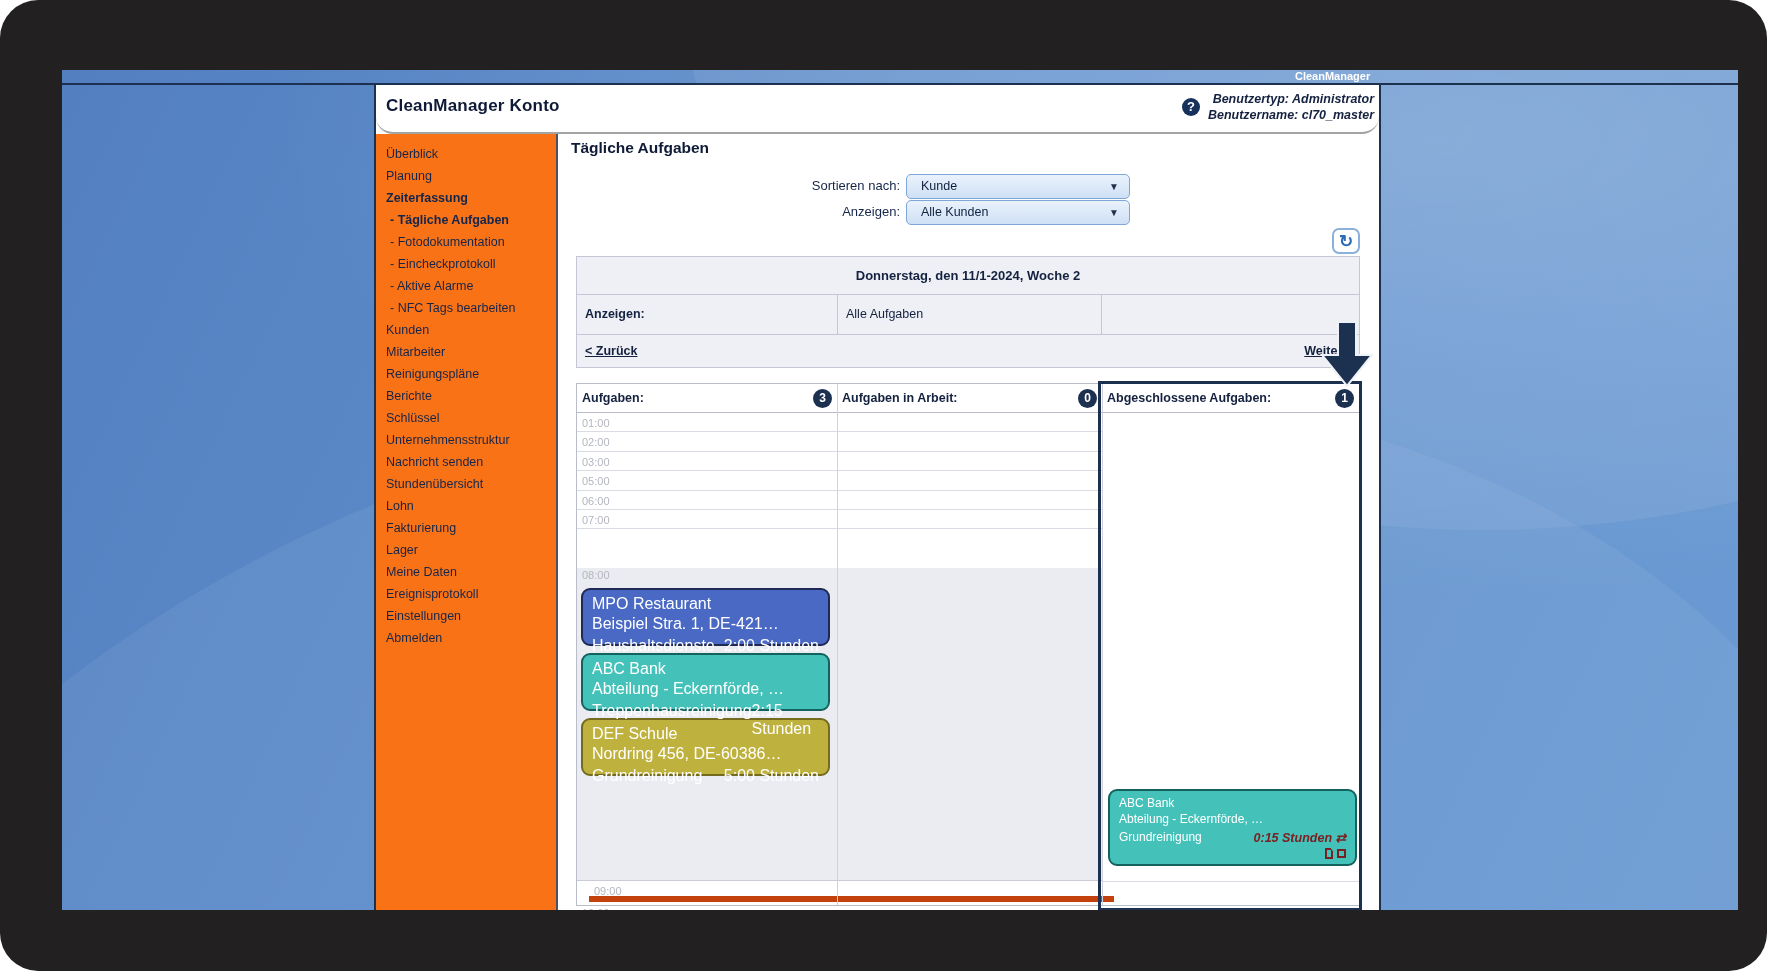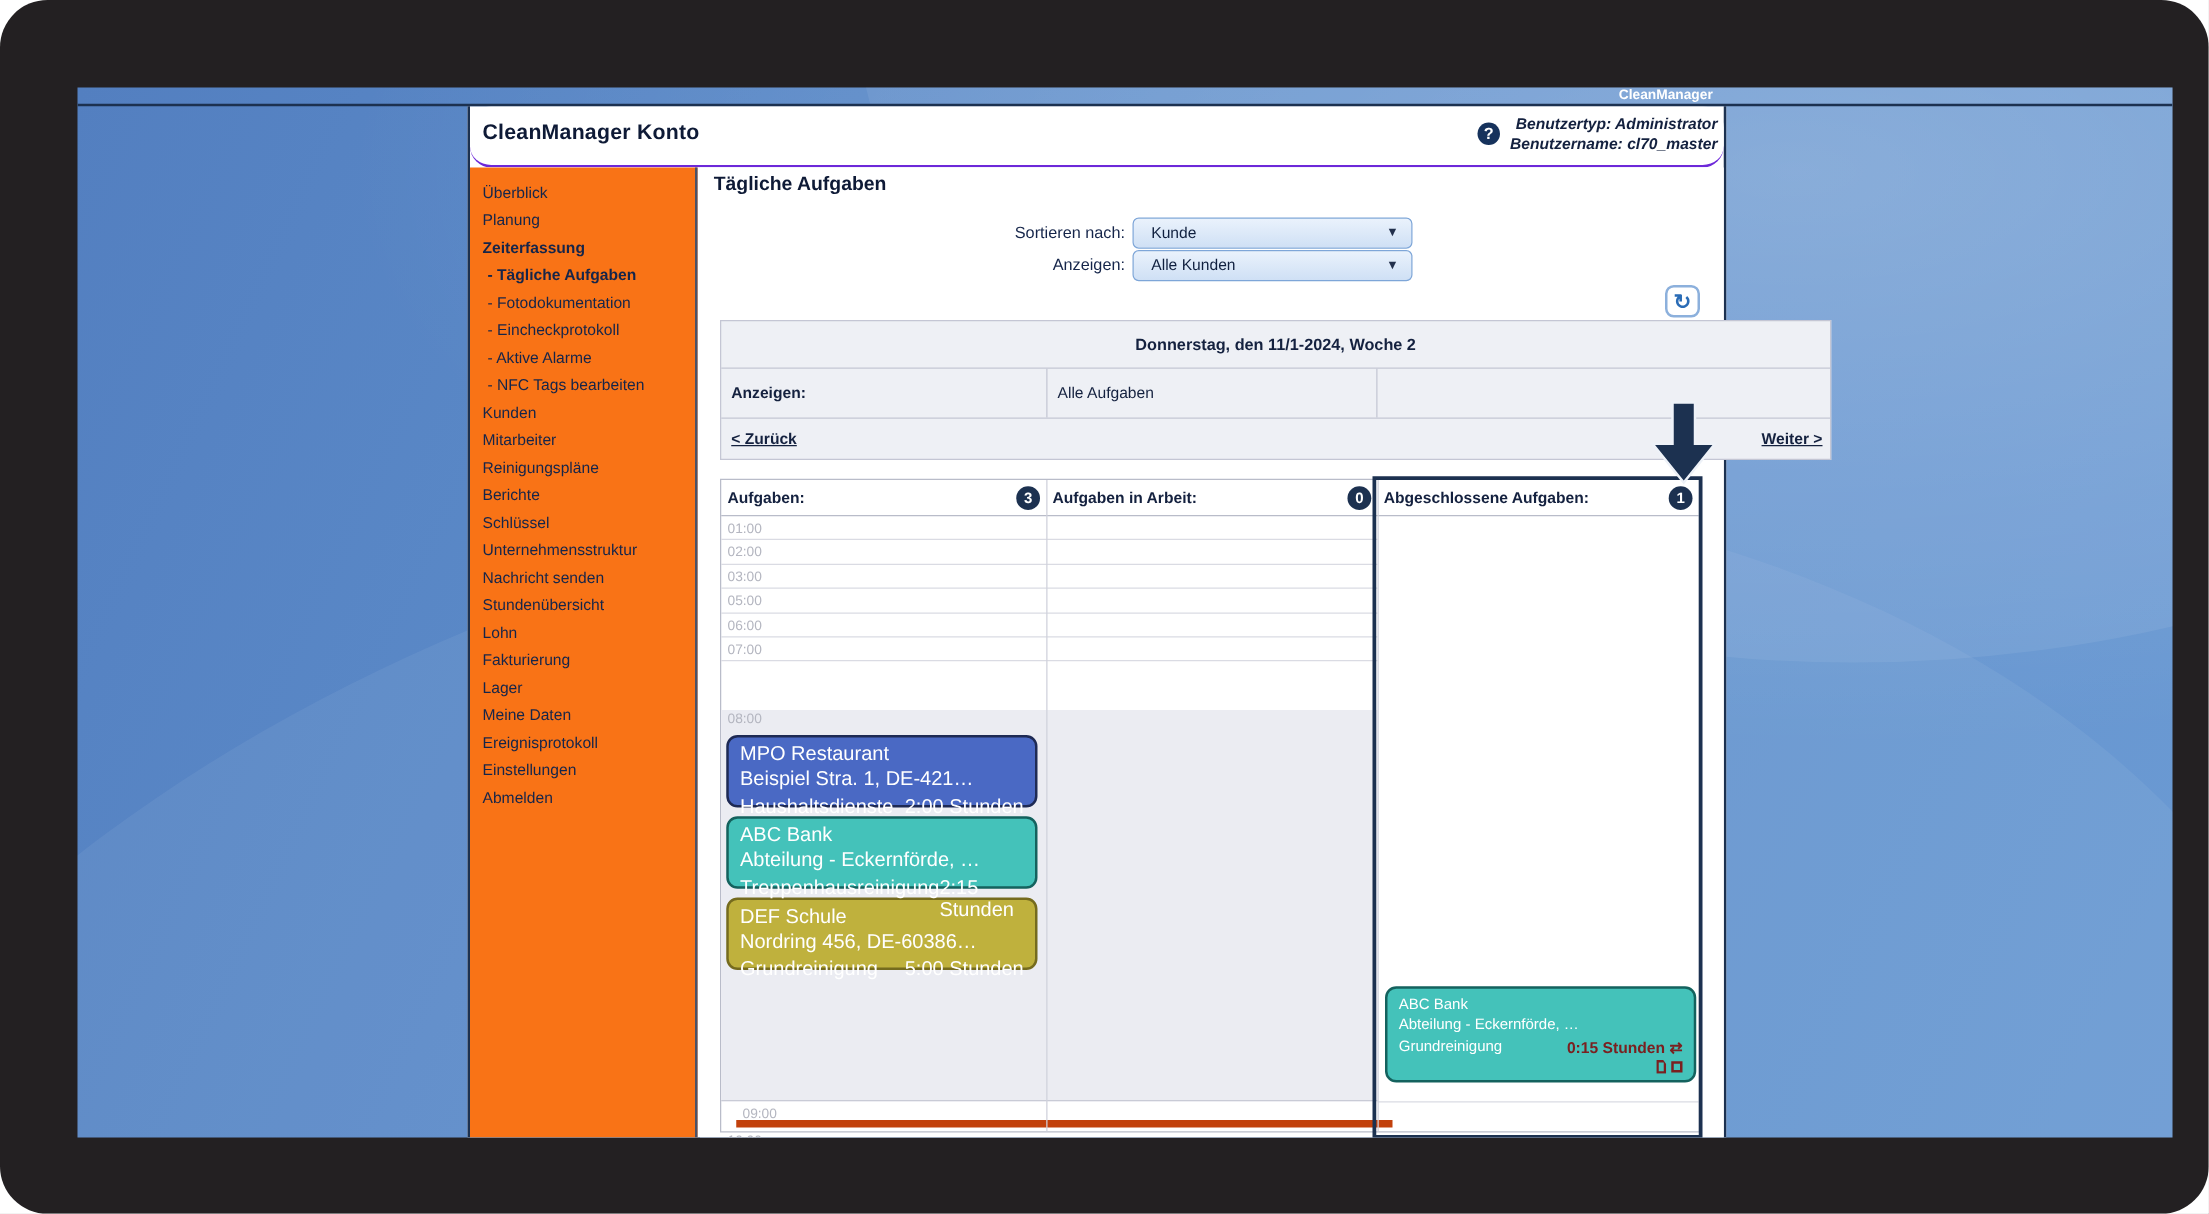--- a/index.html
+++ b/index.html
@@ -12,21 +12,21 @@
   .desktop::before{content:"";position:absolute;width:2200px;height:1500px;border-radius:50%;
     background:rgba(255,255,255,.06);left:-350px;top:330px;transform:rotate(-12deg);}
   .desktop::after{content:"";position:absolute;width:1600px;height:1100px;border-radius:50%;
     background:rgba(255,255,255,.07);left:620px;top:-640px;}
   .titlebar-text{position:absolute;left:1233px;top:0px;height:13px;color:#ffffff;
     font-size:11px;font-weight:bold;line-height:13px;z-index:3;}
   .topline{position:absolute;left:0;top:13px;right:0;height:2px;background:#1c3150;z-index:3;}
 
   .window{position:absolute;left:312px;top:15px;width:1003px;height:825px;background:#ffffff;
     border-left:2px solid #1c3150;border-right:2px solid #1c3150;z-index:2;}
-  .app-header{position:absolute;left:0;top:0;right:0;height:47px;border-bottom:2px solid #6d28d9;background:#fff;border-radius:17px;}
+  .app-header{position:absolute;left:0;top:0;right:0;height:47px;border-bottom:2px solid #a3a3a3;background:#fff;border-radius:17px;}
   .app-title{position:absolute;left:10px;top:11px;font-size:17px;font-weight:bold;color:#0e1a36;letter-spacing:.2px;}
   .user-box{position:absolute;right:5px;top:6px;display:flex;align-items:center;gap:8px;}
   .help-icon{width:18px;height:18px;border-radius:50%;background:#16325c;color:#fff;font-weight:bold;
     font-size:13px;line-height:18px;text-align:center;cursor:pointer;}
   .user-lines{text-align:right;font-style:italic;font-weight:bold;font-size:12.5px;color:#14213f;line-height:16px;}
 
   .sidebar{position:absolute;left:0;top:49px;width:182px;bottom:0;border-right:2px solid #4a5166;
     padding-top:9px;box-sizing:border-box;background:#f97316;}
   .sbi{height:22px;line-height:22px;padding-left:10px;font-size:12.5px;color:#15254a;white-space:nowrap;cursor:pointer;}
   .sbi.b{font-weight:bold;}
@@ -38,21 +38,21 @@
   .flabel{position:absolute;left:120px;width:220px;text-align:right;font-size:13px;color:#15254a;line-height:24px;}
   .dd{position:absolute;left:346px;width:222px;height:23px;border:1px solid #7ea6d8;border-radius:5px;
     background:linear-gradient(#eaf2fc,#cfe0f5);cursor:pointer;}
   .dd .val{position:absolute;left:14px;top:0;font-size:12.5px;color:#10203f;line-height:23px;}
   .dd .arr{position:absolute;right:10px;top:0;font-size:10px;color:#22304c;line-height:23px;}
 
   .refresh-btn{position:absolute;left:772px;top:94px;width:28px;height:26px;border:2px solid #8cb0dc;
     border-radius:7px;background:#fff;color:#2a6cb6;font-size:17px;font-weight:bold;text-align:center;
     line-height:24px;cursor:pointer;box-sizing:border-box;}
 
-  .datetable{position:absolute;left:16px;top:122px;width:889px;background:#eef0f5;
+  .datetable{position:absolute;left:16px;top:122px;width:784px;background:#eef0f5;
     border:1px solid #c4c6d4;box-sizing:border-box;color:#14213f;}
   .dt-r1{height:37px;border-bottom:1px solid #c4c6d4;text-align:center;font-weight:bold;font-size:13px;line-height:37px;}
   .dt-r2{height:39px;border-bottom:1px solid #c4c6d4;display:flex;}
   .dt-c{box-sizing:border-box;padding:0 8px;font-size:12.5px;line-height:39px;}
   .dt-c1{width:261px;border-right:1px solid #c4c6d4;font-weight:bold;}
   .dt-c2{width:264px;border-right:1px solid #c4c6d4;}
   .dt-c3{flex:1;}
   .dt-r3{height:32px;position:relative;font-size:12.5px;line-height:32px;}
   .navlink{color:#14213f;font-weight:bold;text-decoration:underline;cursor:pointer;}
   .back{position:absolute;left:8px;}
@@ -81,21 +81,21 @@
     box-sizing:border-box;padding:5px 9px;color:#fff;font-size:16px;cursor:pointer;}
   .cn{margin-bottom:2px;}
   .ca{margin-bottom:4px;}
   .cl3{display:flex;justify-content:space-between;}
   .row9{position:absolute;left:12px;top:468.2px;width:525px;height:20.8px;border-bottom:6px solid #c2410c;box-sizing:border-box;}
   .row10{position:absolute;left:0;top:490px;width:525px;}
   .line3across{position:absolute;left:525px;top:468.2px;width:257px;height:1px;background:#dadbe3;}
   .ccard{position:absolute;left:531px;top:376px;width:249px;height:77px;border:2px solid #000;
     border-radius:9px;box-sizing:border-box;padding:5px 9px;color:#fff;font-size:12px;cursor:pointer;}
   .cc-l3{display:flex;justify-content:space-between;margin-top:2px;}
-  .cc-right{text-align:right;color:#7a2020;font-size:12.5px;font-weight:bold;}
+  .cc-right{text-align:right;color:#7a2020;font-size:12.5px;font-weight:bold;font-style:italic;}
   .cc-icons{display:flex;gap:4px;justify-content:flex-end;margin-top:3px;align-items:center;}
   .ic-doc{width:8px;height:11px;border:2px solid #7a2020;box-sizing:border-box;
     clip-path:polygon(0 0,70% 0,100% 30%,100% 100%,0 100%);}
   .ic-sq{width:9px;height:9px;border:2px solid #7a2020;box-sizing:border-box;}
   .highlight{position:absolute;left:521px;top:-3px;width:264px;height:530px;border:3px solid #1c3150;
     box-sizing:border-box;pointer-events:none;z-index:5;}
   .big-arrow{position:absolute;left:742px;top:-63px;width:56px;height:67px;z-index:9;pointer-events:none;}
 </style>
 </head>
 <body>

